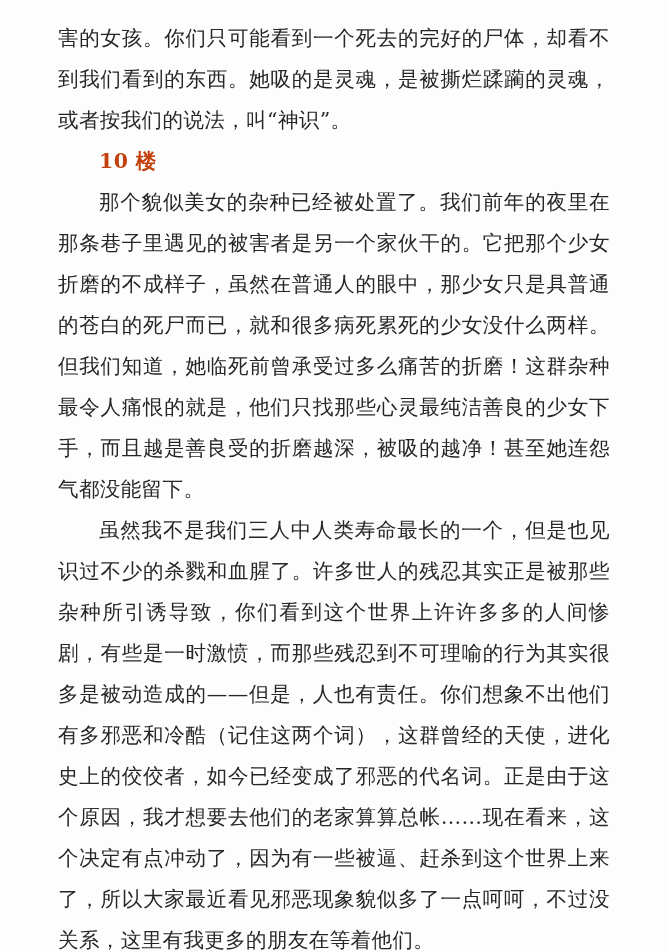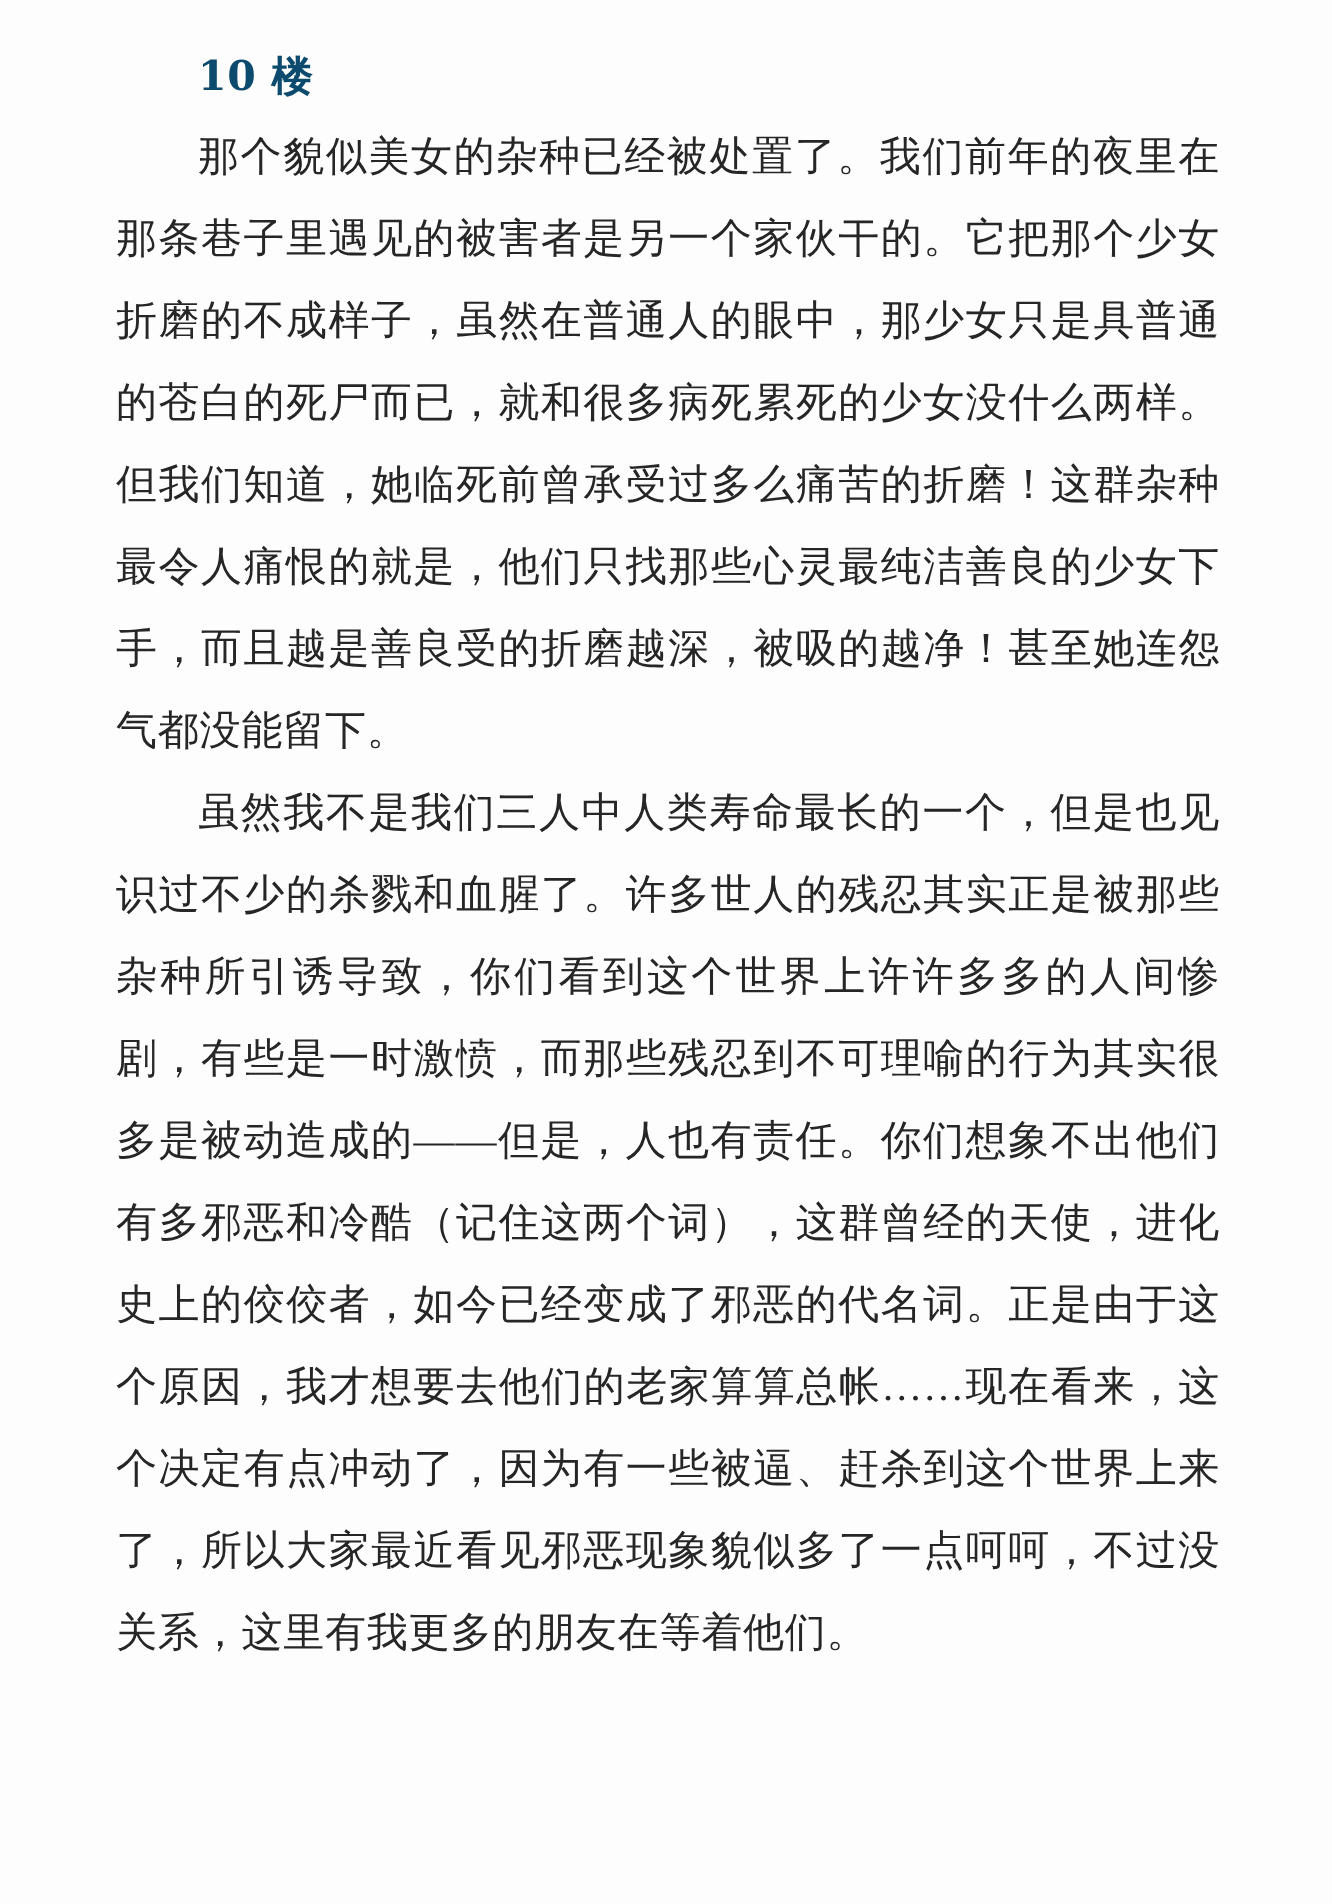--- a/index.html
+++ b/index.html
@@ -34,47 +34,47 @@
     text-justify: inter-ideograph;
     letter-spacing: 0.4px;
     color: #262626;
     word-break: break-all;
   }
   p.continuation {
     text-indent: 0;
   }
   p.indented {
     text-indent: 2em;
-    font-family: Liberation Serif, serif;
   }
   .heading {
     margin: 0;
     font-size: 20.5px;
     line-height: 41px;
     font-weight: bold;
     text-indent: 2em;
     letter-spacing: 0.4px;
-    color: #0c4a6e;
+    color: #c2410c;
   }
   .meta {
     margin: 0;
     font-size: 19px;
     line-height: 41px;
     text-indent: 2em;
     letter-spacing: 0.2px;
     color: #2b2b2b;
     font-family: "DejaVu Serif", "Liberation Serif", serif;
   }
 </style>
 </head>
 <body>
 
 <div class="page">
   <div class="text-block">
 
+    <p class="para continuation">害的女孩。你们只可能看到一个死去的完好的尸体，却看不到我们看到的东西。她吸的是灵魂，是被撕烂蹂躏的灵魂，或者按我们的说法，叫“神识”。</p>
 
     <p class="heading">10 楼</p>
 
 
     <p class="para indented">那个貌似美女的杂种已经被处置了。我们前年的夜里在那条巷子里遇见的被害者是另一个家伙干的。它把那个少女折磨的不成样子，虽然在普通人的眼中，那少女只是具普通的苍白的死尸而已，就和很多病死累死的少女没什么两样。但我们知道，她临死前曾承受过多么痛苦的折磨！这群杂种最令人痛恨的就是，他们只找那些心灵最纯洁善良的少女下手，而且越是善良受的折磨越深，被吸的越净！甚至她连怨气都没能留下。</p>
 
     <p class="para indented">虽然我不是我们三人中人类寿命最长的一个，但是也见识过不少的杀戮和血腥了。许多世人的残忍其实正是被那些杂种所引诱导致，你们看到这个世界上许许多多的人间惨剧，有些是一时激愤，而那些残忍到不可理喻的行为其实很多是被动造成的——但是，人也有责任。你们想象不出他们有多邪恶和冷酷（记住这两个词），这群曾经的天使，进化史上的佼佼者，如今已经变成了邪恶的代名词。正是由于这个原因，我才想要去他们的老家算算总帐……现在看来，这个决定有点冲动了，因为有一些被逼、赶杀到这个世界上来了，所以大家最近看见邪恶现象貌似多了一点呵呵，不过没关系，这里有我更多的朋友在等着他们。</p>
 
   </div>
 </div>

